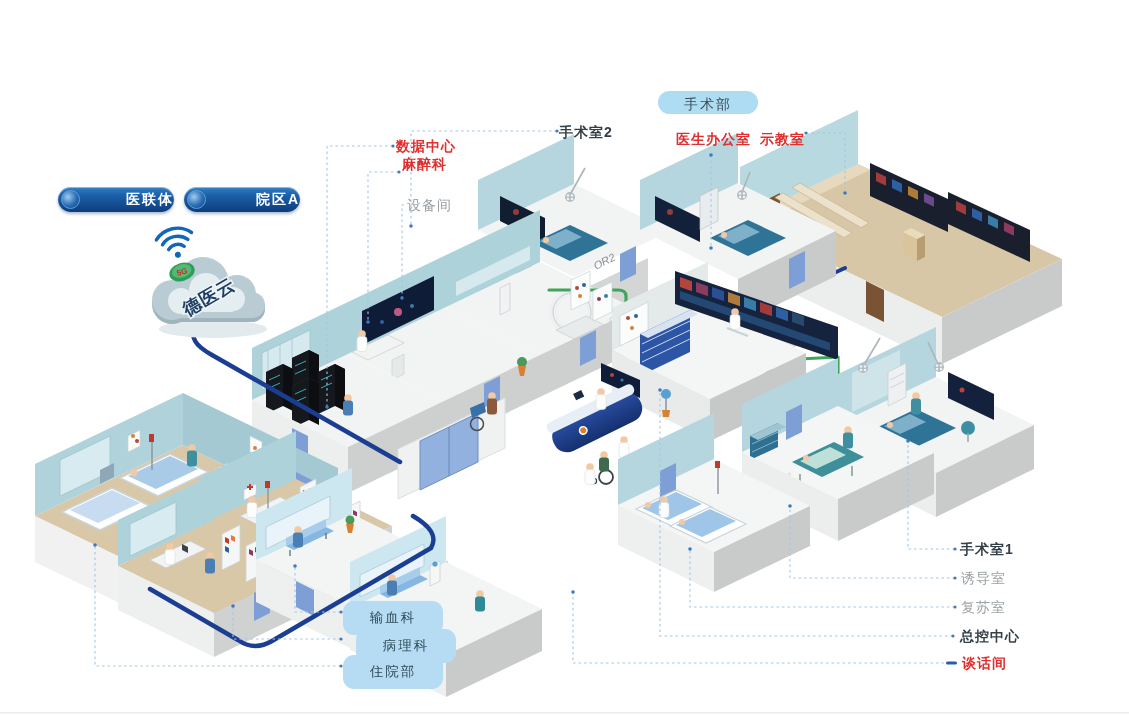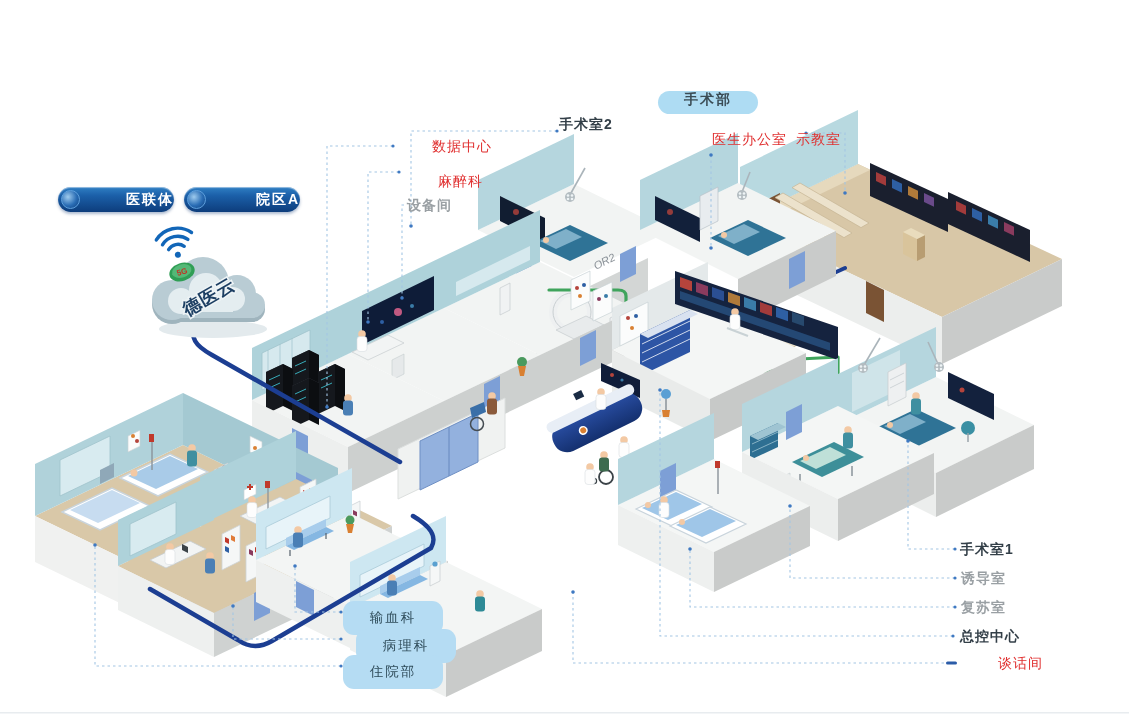--- a/index.html
+++ b/index.html
@@ -1,31 +1,31 @@
 <!DOCTYPE html>
 <html style="--label_red: #e02f2f; --label_dark: #333f48; --label_gray: #9aa0a4; --pill_dark_blue_1: #2f7fc4; --pill_dark_blue_2: #0d3d7c; --pill_light_blue: #aedcf3; --pill_sky: #b5dcf3; --cable_blue: #1c3e92; --cable_green: #3fa45c; --leader_blue: #a3c6e4; --cloud_text: #1d3f63;"><head>
 <meta charset="utf-8">
 <style>
   html,body{margin:0;padding:0;background:#fff;}
   #stage{position:relative;width:1129px;height:721px;background:#fff;overflow:hidden;
          font-family:"Liberation Sans","DejaVu Sans",sans-serif;}
   #scene{position:absolute;left:0;top:0;}
   .lbl{position:absolute;font-size:14px;line-height:16px;white-space:nowrap;letter-spacing:1px;}
-  .lbl.red{color:var(--label_red,#e02f2f);font-weight:normal;margin-left:36px;}
+  .lbl.red{color:var(--label_red,#e02f2f);font-weight:bold;}
   .lbl.dark{color:var(--label_dark,#333f48);font-weight:bold;}
-  .lbl.gray{color:var(--label_gray,#9aa0a4);font-weight:bold;}
+  .lbl.gray{color:var(--label_gray,#9aa0a4);font-weight:normal;}
   .org-pill{position:absolute;width:116px;height:25px;border-radius:14px;
     background:linear-gradient(180deg,var(--pill_dark_blue_1,#2f7fc4) 0%,#1b5fa8 35%,var(--pill_dark_blue_2,#0d3d7c) 100%);
     box-shadow:0 2px 3px rgba(20,60,120,.35), inset 0 1px 1px rgba(255,255,255,.5);
     color:#fff;font-weight:bold;font-size:14px;display:flex;align-items:center;justify-content:flex-end;letter-spacing:2px;}
   .org-pill .knob{position:absolute;left:3px;top:3px;width:19px;height:19px;border-radius:50%;
     background:radial-gradient(circle at 35% 35%,#9ecbee,#2a6db5 55%,#0d3d7c);
     border:1.5px solid #5ea0dd;box-sizing:border-box;}
   .dept-pill{position:absolute;width:100px;height:23px;border-radius:12px;background:var(--pill_light_blue,#aedcf3);
-    color:#3b4c55;font-size:14px;font-weight:700;display:flex;align-items:flex-start;justify-content:center;letter-spacing:2px;}
+    color:#3b4c55;font-size:14px;font-weight:400;display:flex;align-items:flex-end;justify-content:center;letter-spacing:2px;}
   .blue-pill{position:absolute;width:100px;height:34px;border-radius:11px;background:var(--pill_sky,#b5dcf3);
     color:#2f4c5a;font-size:13.5px;display:flex;align-items:center;justify-content:center;letter-spacing:2px;}
 </style>
 </head>
 <body>
 
 <div id="stage">
 <svg id="scene" width="1129" height="721" viewBox="0 0 1129 721">
 <defs>
   <g id="p-white">
@@ -603,23 +603,23 @@
 </div>
 <div class="org-pill" style="left:184px;top:187px">
   <span class="knob"></span>
   <span>院区A</span>
 </div>
 <div class="dept-pill" style="left:658px;top:91px">
   <span>手术部</span>
 </div>
 
 <div class="lbl red" style="left:396px;top:138px">数据中心</div>
-<div class="lbl red" style="left:402px;top:173px">麻醉科</div>
+<div class="lbl red" style="left:402px;top:156px">麻醉科</div>
 <div class="lbl gray" style="left:407px;top:197px">设备间</div>
-<div class="lbl dark" style="left:559px;top:116px">手术室2</div>
+<div class="lbl dark" style="left:559px;top:124px">手术室2</div>
 <div class="lbl red" style="left:676px;top:131px">医生办公室</div>
 <div class="lbl red" style="left:760px;top:131px">示教室</div>
 
 <div class="lbl dark" style="left:960px;top:541px">手术室1</div>
 <div class="lbl gray" style="left:961px;top:570px">诱导室</div>
 <div class="lbl gray" style="left:961px;top:599px">复苏室</div>
 <div class="lbl dark" style="left:960px;top:628px">总控中心</div>
 <div class="lbl red" style="left:962px;top:655px">谈话间</div>
 
 <div class="blue-pill" style="left:343px;top:601px">

